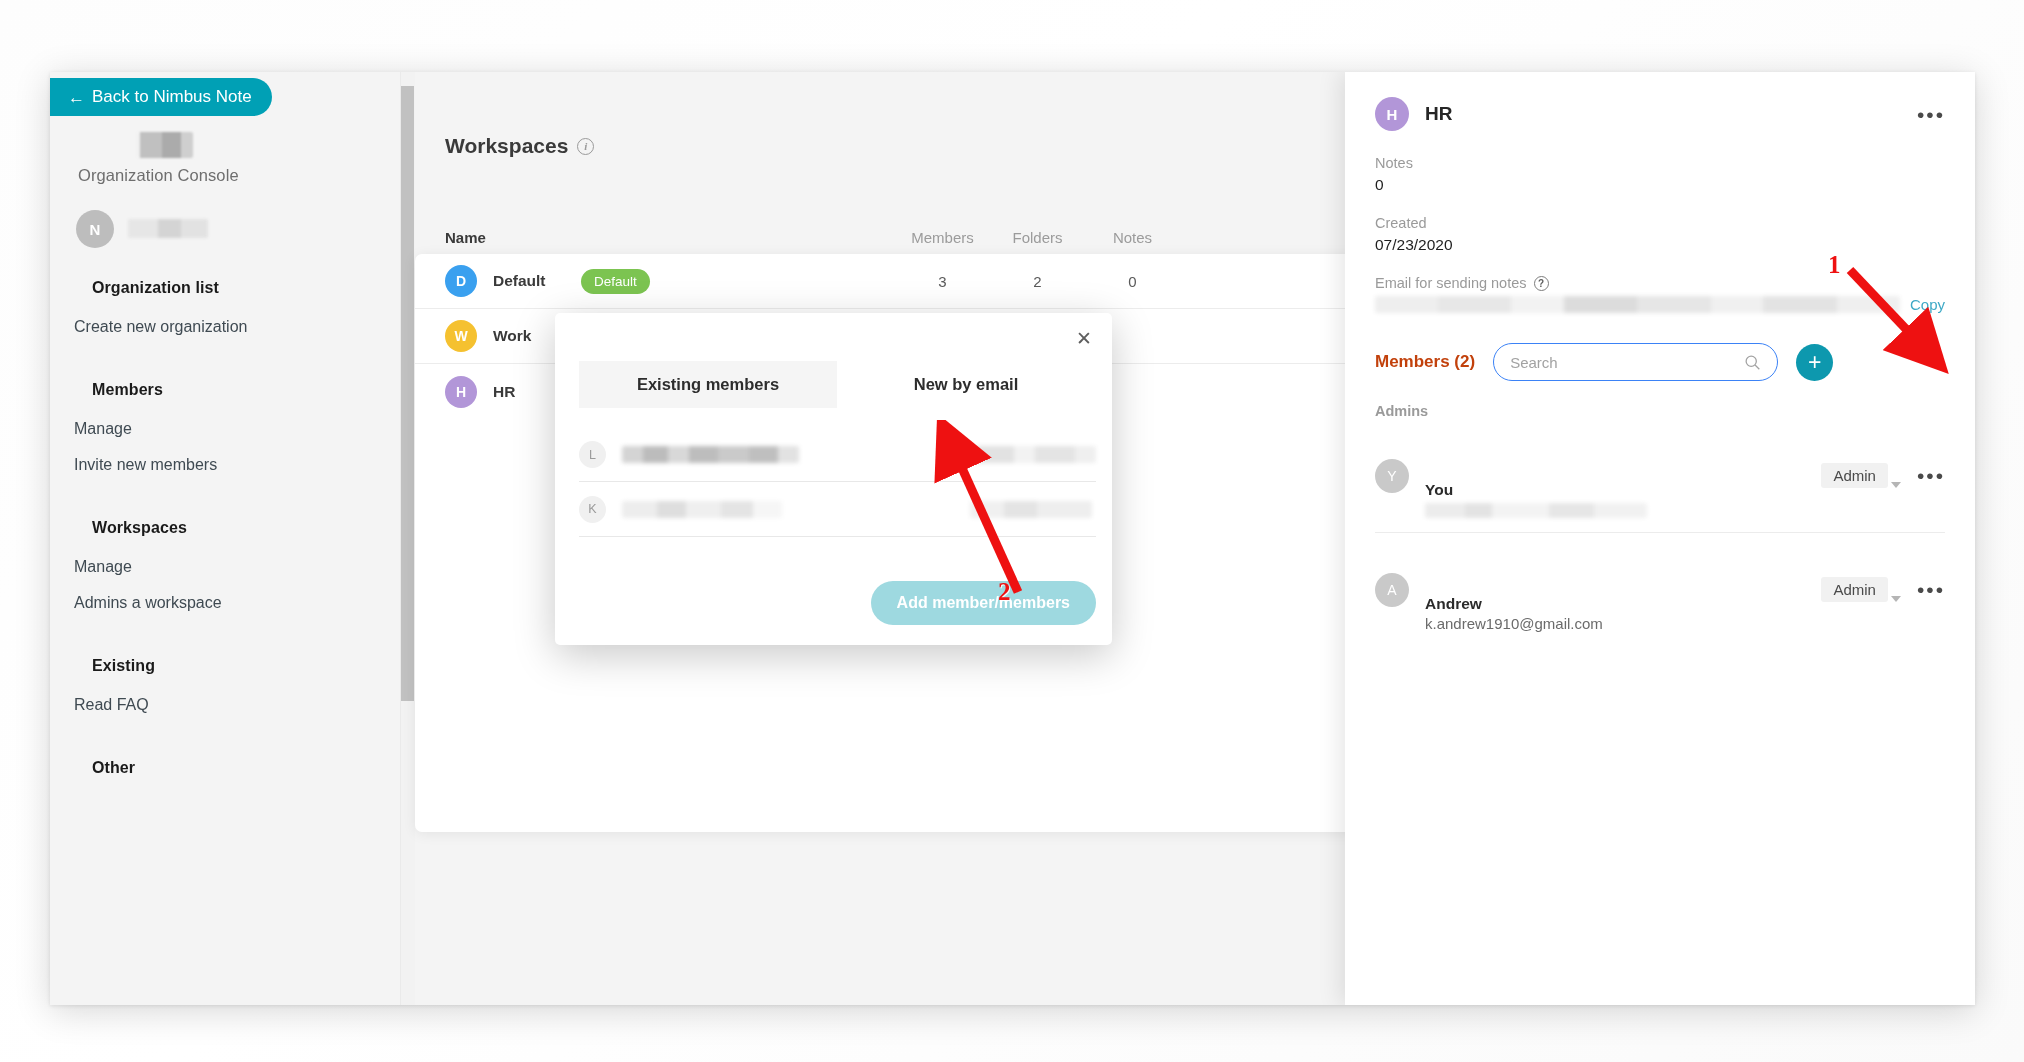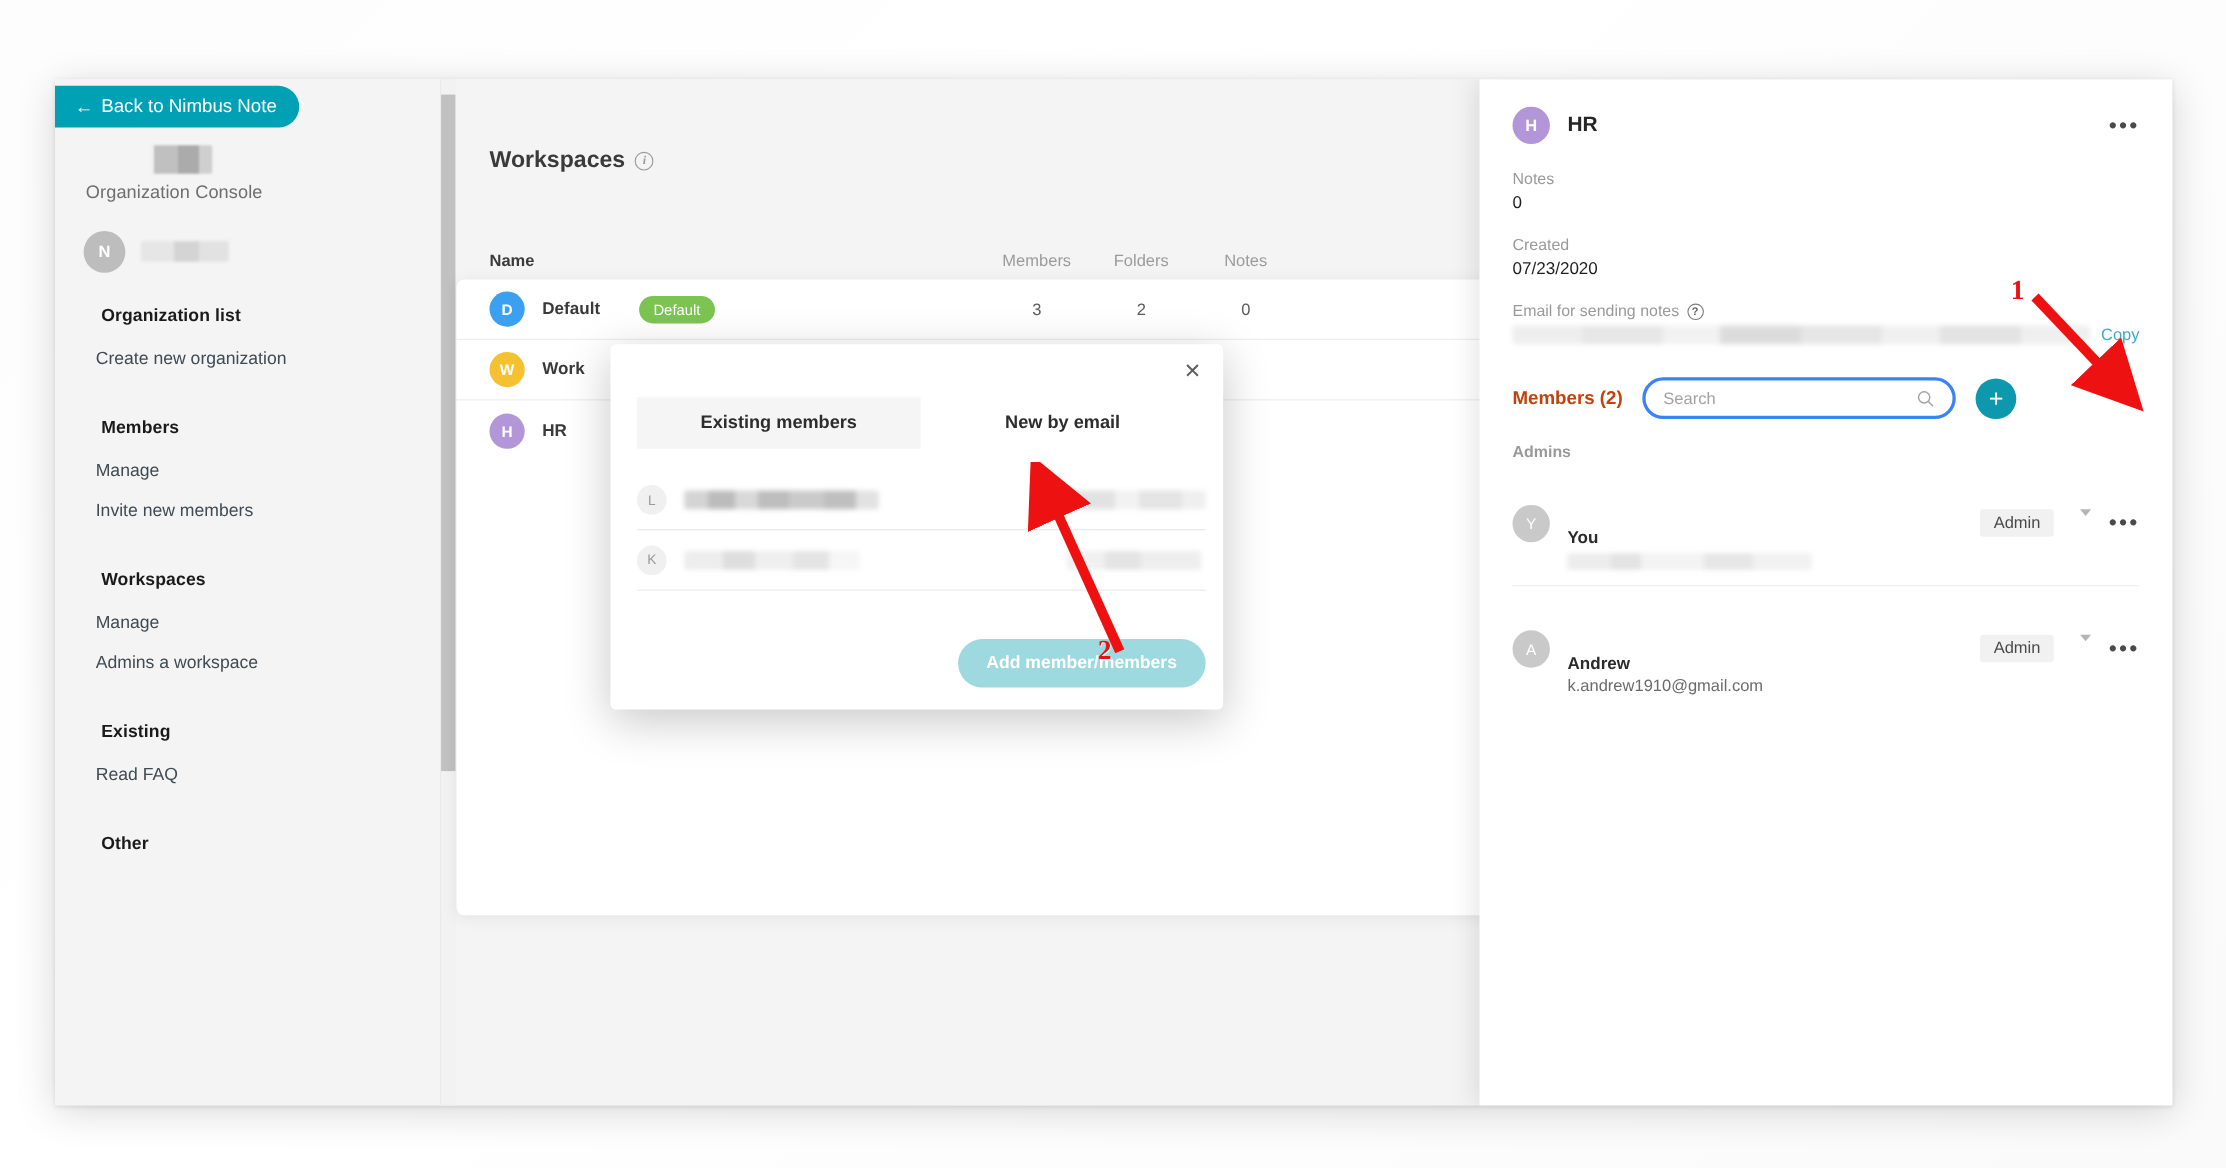--- a/index.html
+++ b/index.html
@@ -61,21 +61,21 @@
     filter: blur(1.4px);
   }
 
   .nav { position: absolute; left: 0; top: 195px; width: 365px; }
   .nav-group { margin-bottom: 24px; }
   .nav-head {
     font-size: 16px; font-weight: 700; color: #1a1a1a;
     padding: 12px 0 12px 42px; letter-spacing: .1px;
   }
   .nav-item {
-    font-size: 16px; color: #3f4a52; padding: 9px 0 9px 37px;
+    font-size: 16px; color: #3f4a52; padding: 9px 0 9px 24px;
     cursor: pointer; display: flex; align-items: center; gap: 8px;
   }
   .settings-blur {
     display: inline-block; width: 40px; height: 16px; border-radius: 2px;
     background: linear-gradient(90deg,#e3e3e3 0 40%, #d2d2d2 40% 100%);
     filter: blur(1.3px);
   }
 
   
   .sb-track {
@@ -232,21 +232,21 @@
   }
   .copy-link { font-size: 15px; color: #3fa9c6; cursor: pointer; }
 
   .members-bar {
     display: flex; align-items: center; gap: 18px;
     padding: 26px 30px 0 30px;
   }
   .members-title { font-size: 17px; font-weight: 700; color: #c2410c; }
   .search-box {
     flex: 1; max-width: 285px; height: 38px;
-    border: 3px solid #3b82f6; border-radius: 19px;
+    border: 1px solid #3b82f6; border-radius: 19px;
     display: flex; align-items: center; padding: 0 16px; gap: 8px;
   }
   .search-input {
     flex: 1; border: none; outline: none; font-size: 15px; color: #2b2b2b;
     background: transparent; font-family: "Liberation Sans", sans-serif;
   }
   .search-input::placeholder { color: #a2a2a2; }
   .search-icon { width: 17px; height: 17px; flex: none; }
   .add-fab {
     width: 37px; height: 37px; border-radius: 50%;
@@ -273,21 +273,21 @@
   }
   .m-info { flex: 1; min-width: 0; margin-top: 48px; }
   .m-name { font-size: 15.5px; font-weight: 700; color: #2b2b2b; }
   .m-email { font-size: 15px; color: #6b6b6b; margin-top: 2px; }
   .m-email-blur {
     width: 222px; height: 15px; margin-top: 4px; border-radius: 2px;
     filter: blur(2.2px);
     background: linear-gradient(90deg,#ececec 0 18%, #e3e3e3 18% 30%, #f3f3f3 30% 56%, #e6e6e6 56% 76%, #f1f1f1 76% 100%);
   }
   .role-select {
-    display: flex; align-items: flex-start; gap: 24px; flex: none;
+    display: flex; align-items: flex-end; gap: 3px; flex: none;
   }
   .role-pill {
     background: #f1f1f1; color: #4a4a4a; font-size: 15px;
     padding: 4px 12px; border-radius: 3px;
   }
   .caret {
     width: 0; height: 0; border-left: 5px solid transparent;
     border-right: 5px solid transparent; border-top: 6px solid #b5b5b5;
   }
 

